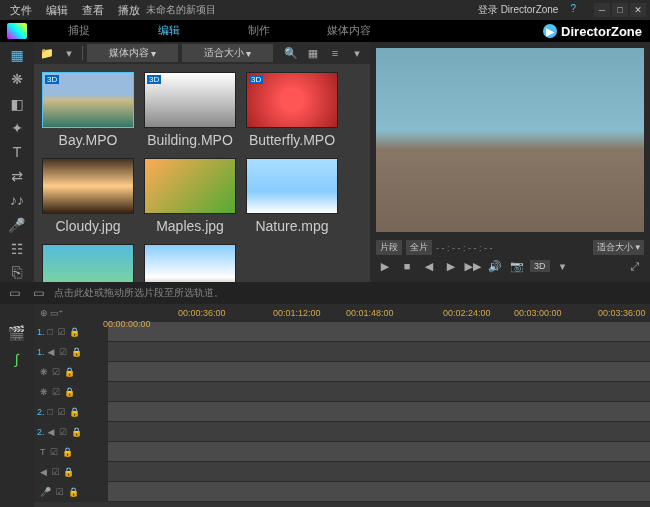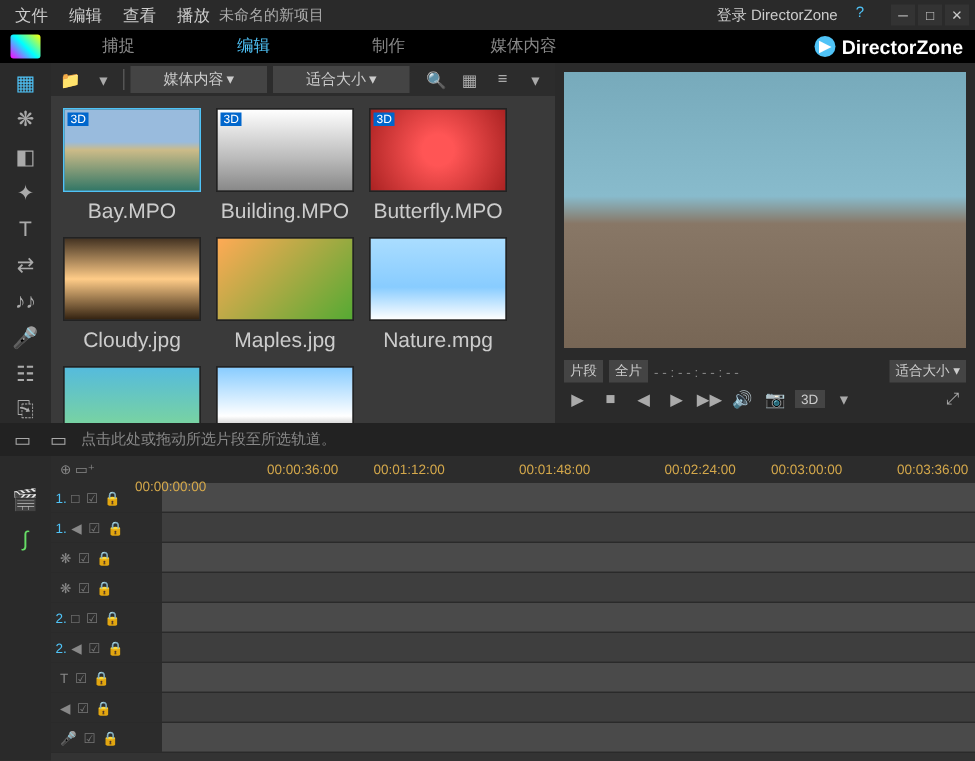--- a/index.html
+++ b/index.html
@@ -210,23 +210,23 @@
 </div>
 
 <div class="timeline">
   <div class="tl-left">
     <div class="tool" style="color:#4fc3f7">🎬</div>
     <div class="tool" style="color:#6d6">∫</div>
   </div>
   <div class="tl-body">
     <div class="ruler" id="ruler">
       <span style="left:6px;color:#888">⊕ ▭⁺</span>
-    <span style="left: 56px; margin-top: 21px;">00:00:00:00</span>
+    <span style="left: 69px; margin-top: 21px;">00:00:00:00</span>
         <span style="left: 144px;">00:00:36:00</span>
-        <span style="left: 215px;">00:01:12:00</span>
+        <span style="left: 239px;">00:01:12:00</span>
         <span style="left: 312px;">00:01:48:00</span>
         <span style="left: 409px;">00:02:24:00</span>
         <span style="left: 480px;">00:03:00:00</span>
         <span style="left: 564px;">00:03:36:00</span>
       </div>
     <div class="tracks" id="tracks">
         <div class="track">
           <div class="track-hdr">
             <span class="num">1.</span>
             <span>□</span>

